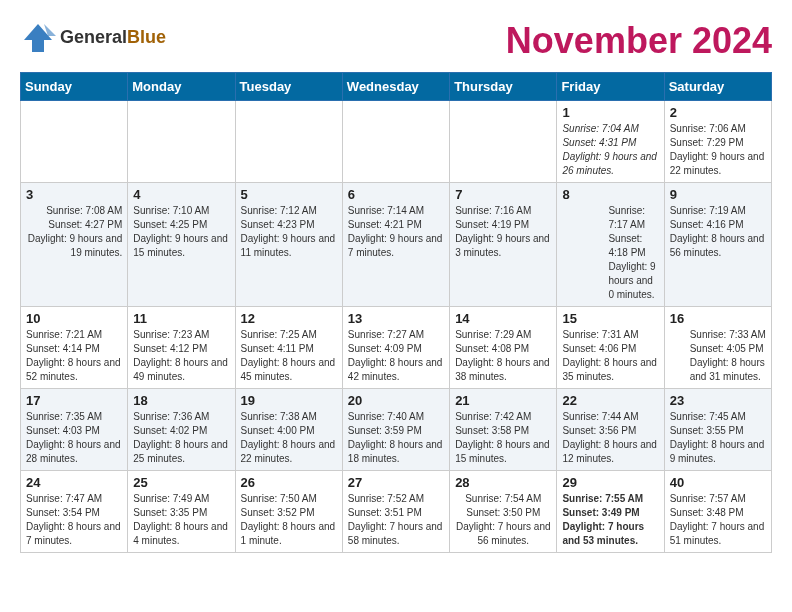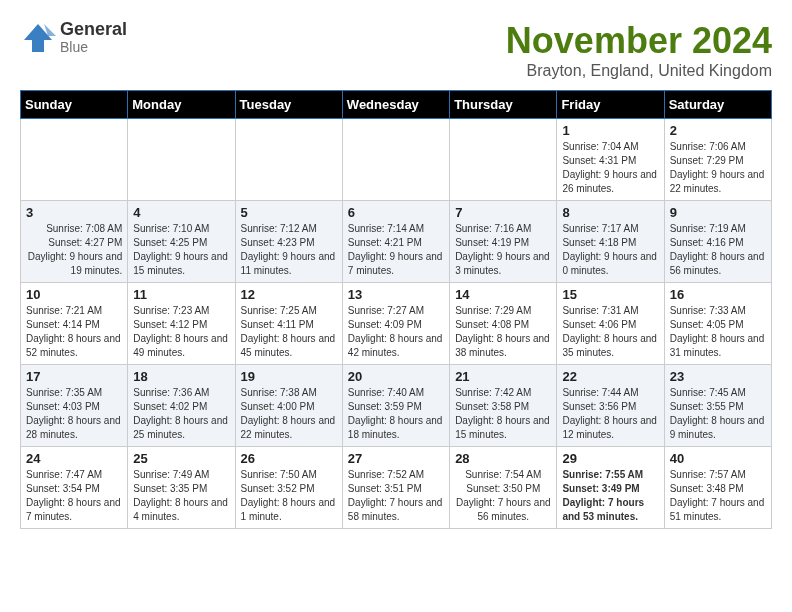--- a/index.html
+++ b/index.html
@@ -15,57 +15,58 @@
       justify-content: space-between;
       align-items: flex-start;
       margin-bottom: 10px;
     }
     .logo {
       display: flex;
       align-items: center;
     }
     .logo-text {
       display: flex;
-      flex-direction: column;
+      flex-direction: row;
       line-height: 1.1;
+      text-align: center;
     }
     .logo-general {
       font-size: 18px;
       font-weight: bold;
       color: #333;
     }
     .logo-blue {
-      font-size: 14px;
-      font-weight: normal;
-      color: #737373;
+      font-size: 18px;
+      font-weight: bold;
+      color: #a16207;
     }
     .logo-icon {
       width: 36px;
       height: 36px;
       margin-right: 4px;
     }
     .title-block {
       text-align: right;
     }
     .month-title {
       font-size: 36px;
       font-weight: bold;
-      color: #4d7c0f;
+      color: #be185d;
     }
     .location {
       font-size: 16px;
       color: #555;
     }
     table {
       width: 100%;
       border-collapse: collapse;
       table-layout: fixed;
     }
     thead tr th {
-      background-color: #000000;
+      background-color: #0369a1;
       color: #fff;
       font-size: 13px;
       font-weight: bold;
       padding: 6px 4px;
       text-align: left;
       border: 1px solid #2a6faf;
     }
     tbody tr td {
       vertical-align: top;
       border: 1px solid #ccc;
@@ -102,21 +103,20 @@
       <polygon points="18,4 32,20 24,20 24,32 12,32 12,20 4,20" fill="#3a7fc1"></polygon>
       <polygon points="24,4 36,16 28,16" fill="#3a7fc1" opacity="0.6"></polygon>
     </svg>
     <div class="logo-text">
       <span class="logo-general">General</span>
       <span class="logo-blue">Blue</span>
     </div>
   </div>
   <div class="title-block">
     <div class="month-title">November 2024</div>
-    <div class="location">Brayton, England, United Kingdom</div>
   </div>
 </div>
 
 <table>
   <thead>
     <tr>
     <th>Sunday</th>
         <th>Monday</th>
         <th>Tuesday</th>
         <th>Wednesday</th>
@@ -127,21 +127,21 @@
   </thead>
   <tbody>
   <tr>
         <td class="empty-cell"></td>
         <td class="empty-cell"></td>
         <td class="empty-cell"></td>
         <td class="empty-cell"></td>
         <td class="empty-cell"></td>
         <td>
           <span class="day-num">1</span>
-          <div class="day-info" style="white-space: pre-line;">Sunrise: 7:04 AM
+          <div class="day-info" style="white-space: pre-line; font-style: italic;">Sunrise: 7:04 AM
 Sunset: 4:31 PM
 Daylight: 9 hours and 26 minutes.</div>
         </td>
         <td>
           <span class="day-num">2</span>
           <div class="day-info" style="white-space: pre-line;">Sunrise: 7:06 AM
 Sunset: 7:29 PM
 Daylight: 9 hours and 22 minutes.</div>
         </td>
       </tr>
@@ -171,21 +171,21 @@
 Daylight: 9 hours and 7 minutes.</div>
         </td>
         <td>
           <span class="day-num">7</span>
           <div class="day-info" style="white-space: pre-line;">Sunrise: 7:16 AM
 Sunset: 4:19 PM
 Daylight: 9 hours and 3 minutes.</div>
         </td>
         <td>
           <span class="day-num">8</span>
-          <div class="day-info" style="white-space: pre-line;">Sunrise: 7:17 AM
+          <div class="day-info" style="white-space: pre-line; margin-left: 46px;">Sunrise: 7:17 AM
 Sunset: 4:18 PM
 Daylight: 9 hours and 0 minutes.</div>
         </td>
         <td>
           <span class="day-num">9</span>
           <div class="day-info" style="white-space: pre-line;">Sunrise: 7:19 AM
 Sunset: 4:16 PM
 Daylight: 8 hours and 56 minutes.</div>
         </td>
       </tr>
@@ -221,21 +221,21 @@
 Daylight: 8 hours and 38 minutes.</div>
         </td>
         <td>
           <span class="day-num">15</span>
           <div class="day-info" style="white-space: pre-line;">Sunrise: 7:31 AM
 Sunset: 4:06 PM
 Daylight: 8 hours and 35 minutes.</div>
         </td>
         <td>
           <span class="day-num">16</span>
-          <div class="day-info" style="white-space: pre-line;">Sunrise: 7:33 AM
+          <div class="day-info" style="white-space: pre-line; margin-left: 20px;">Sunrise: 7:33 AM
 Sunset: 4:05 PM
 Daylight: 8 hours and 31 minutes.</div>
         </td>
       </tr>
       <tr>
         <td>
           <span class="day-num">17</span>
           <div class="day-info" style="white-space: pre-line;">Sunrise: 7:35 AM
 Sunset: 4:03 PM
 Daylight: 8 hours and 28 minutes.</div>

